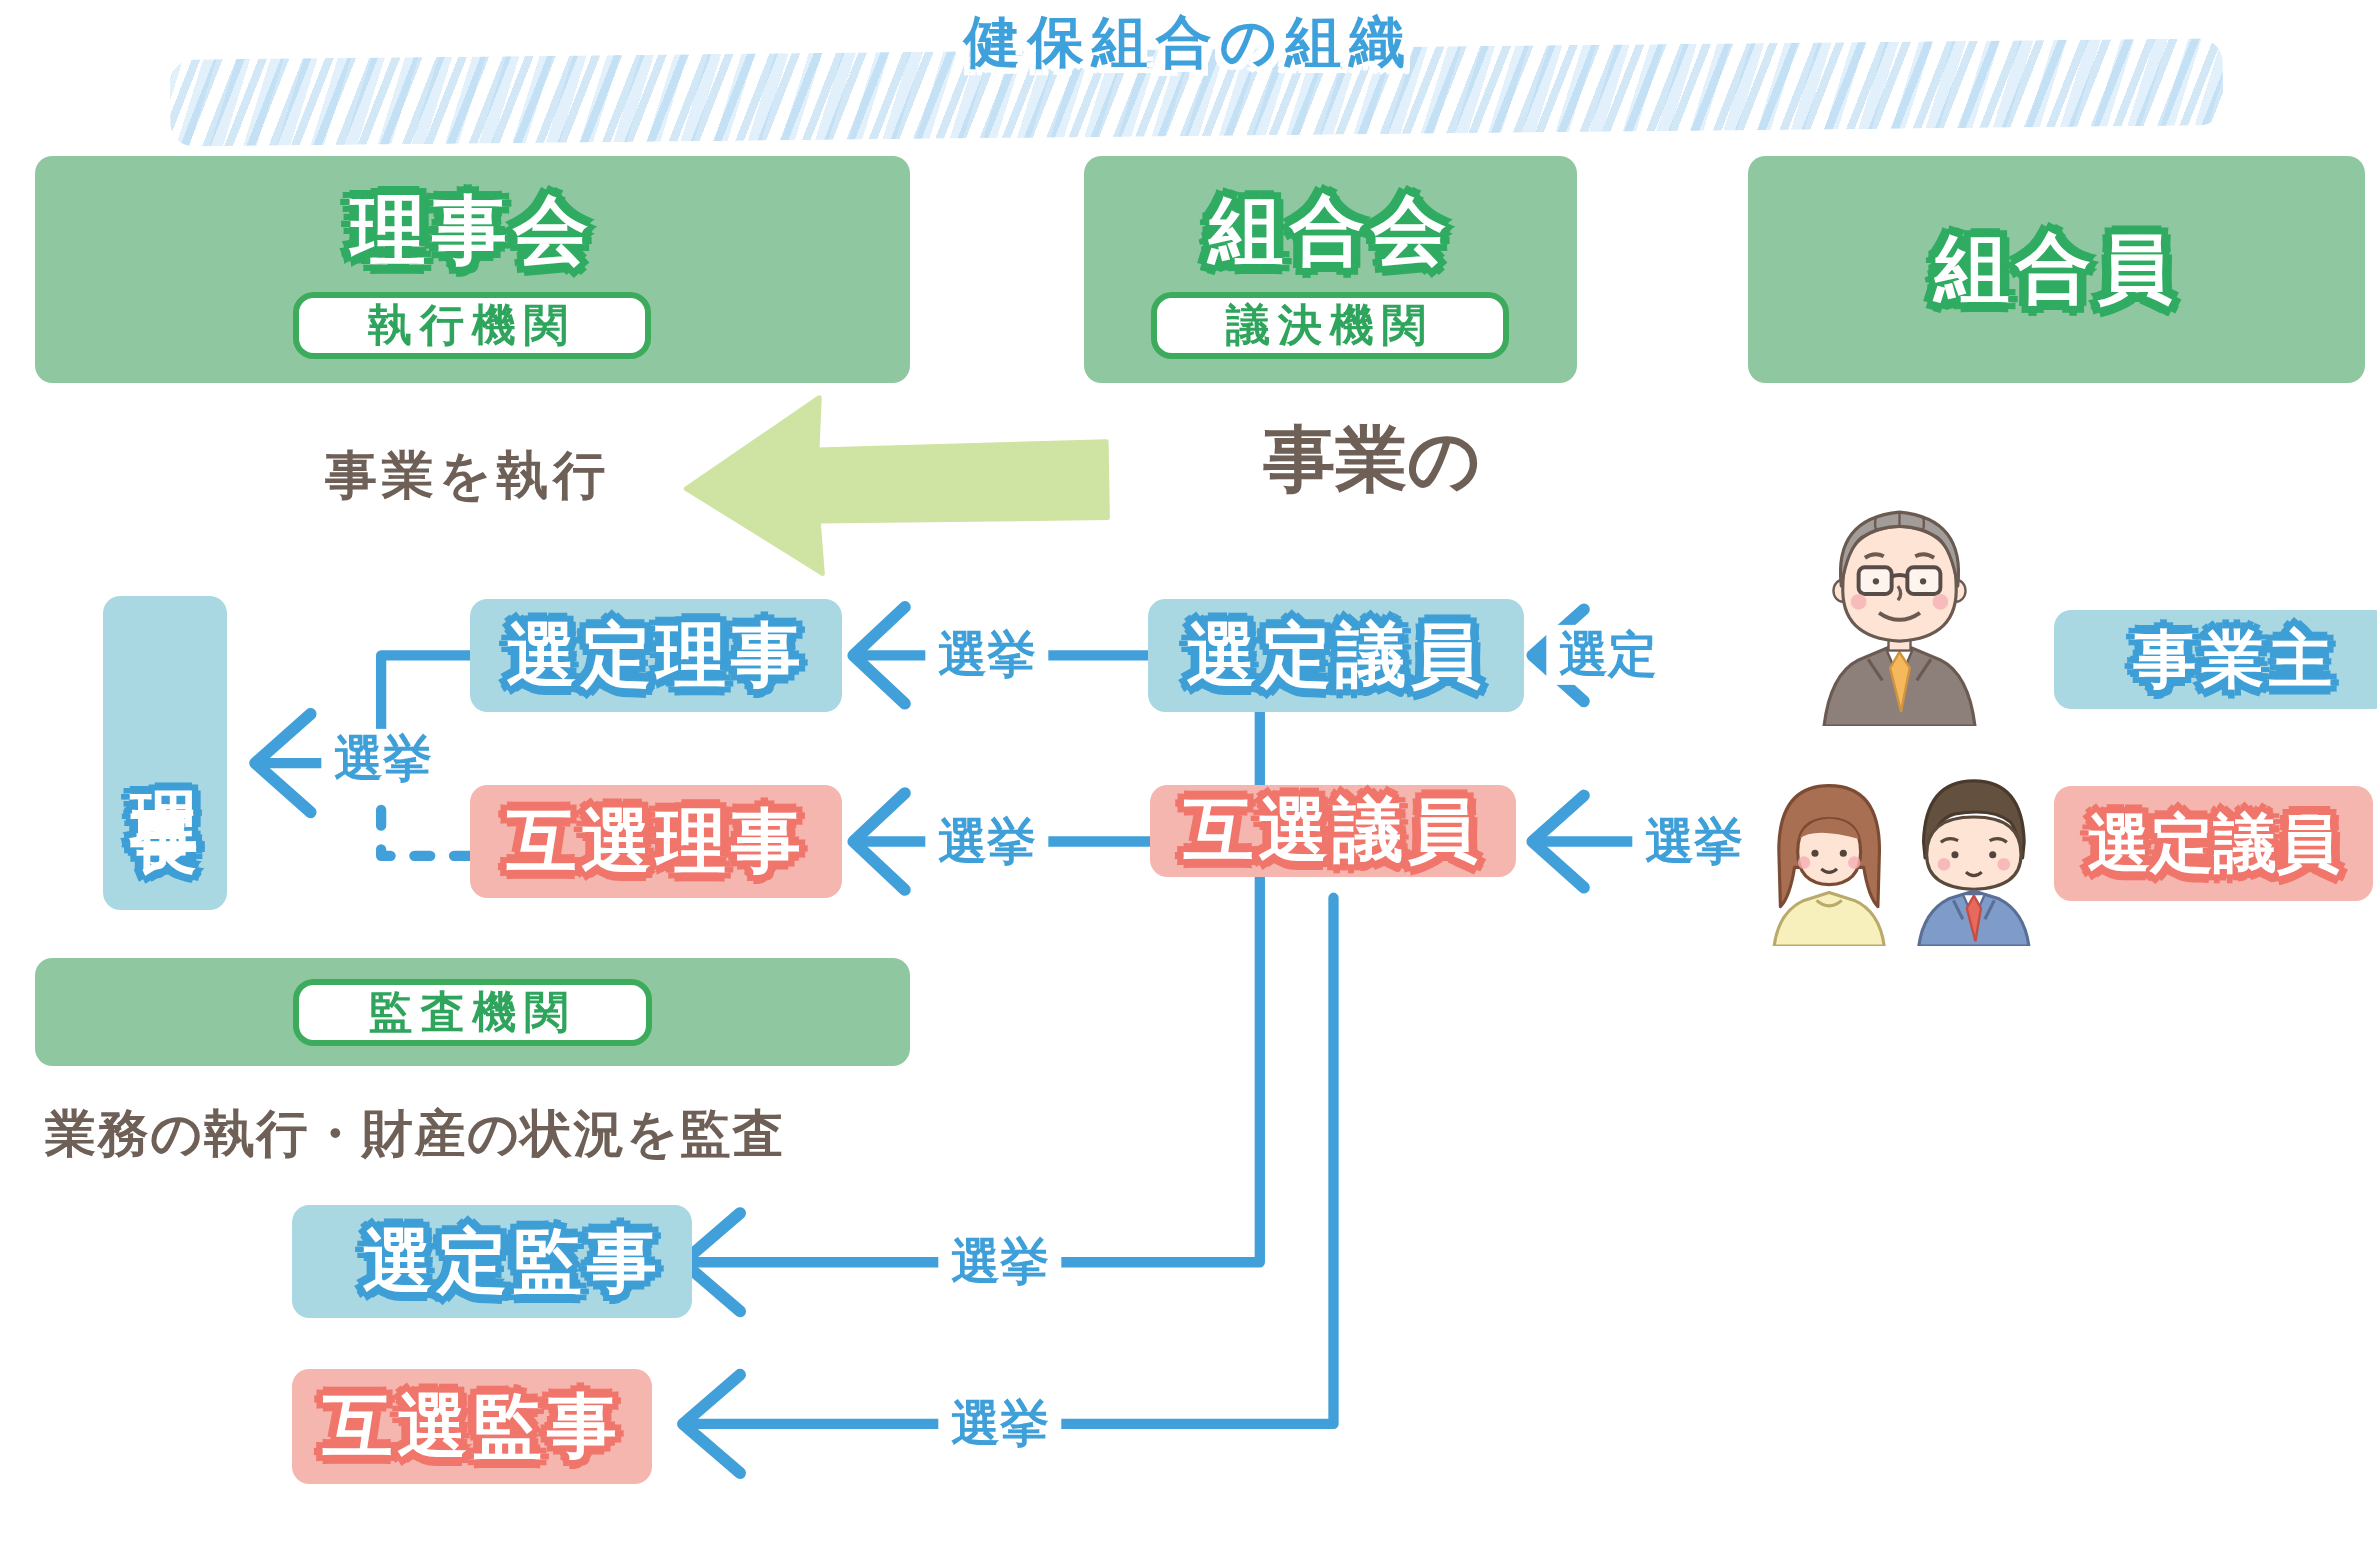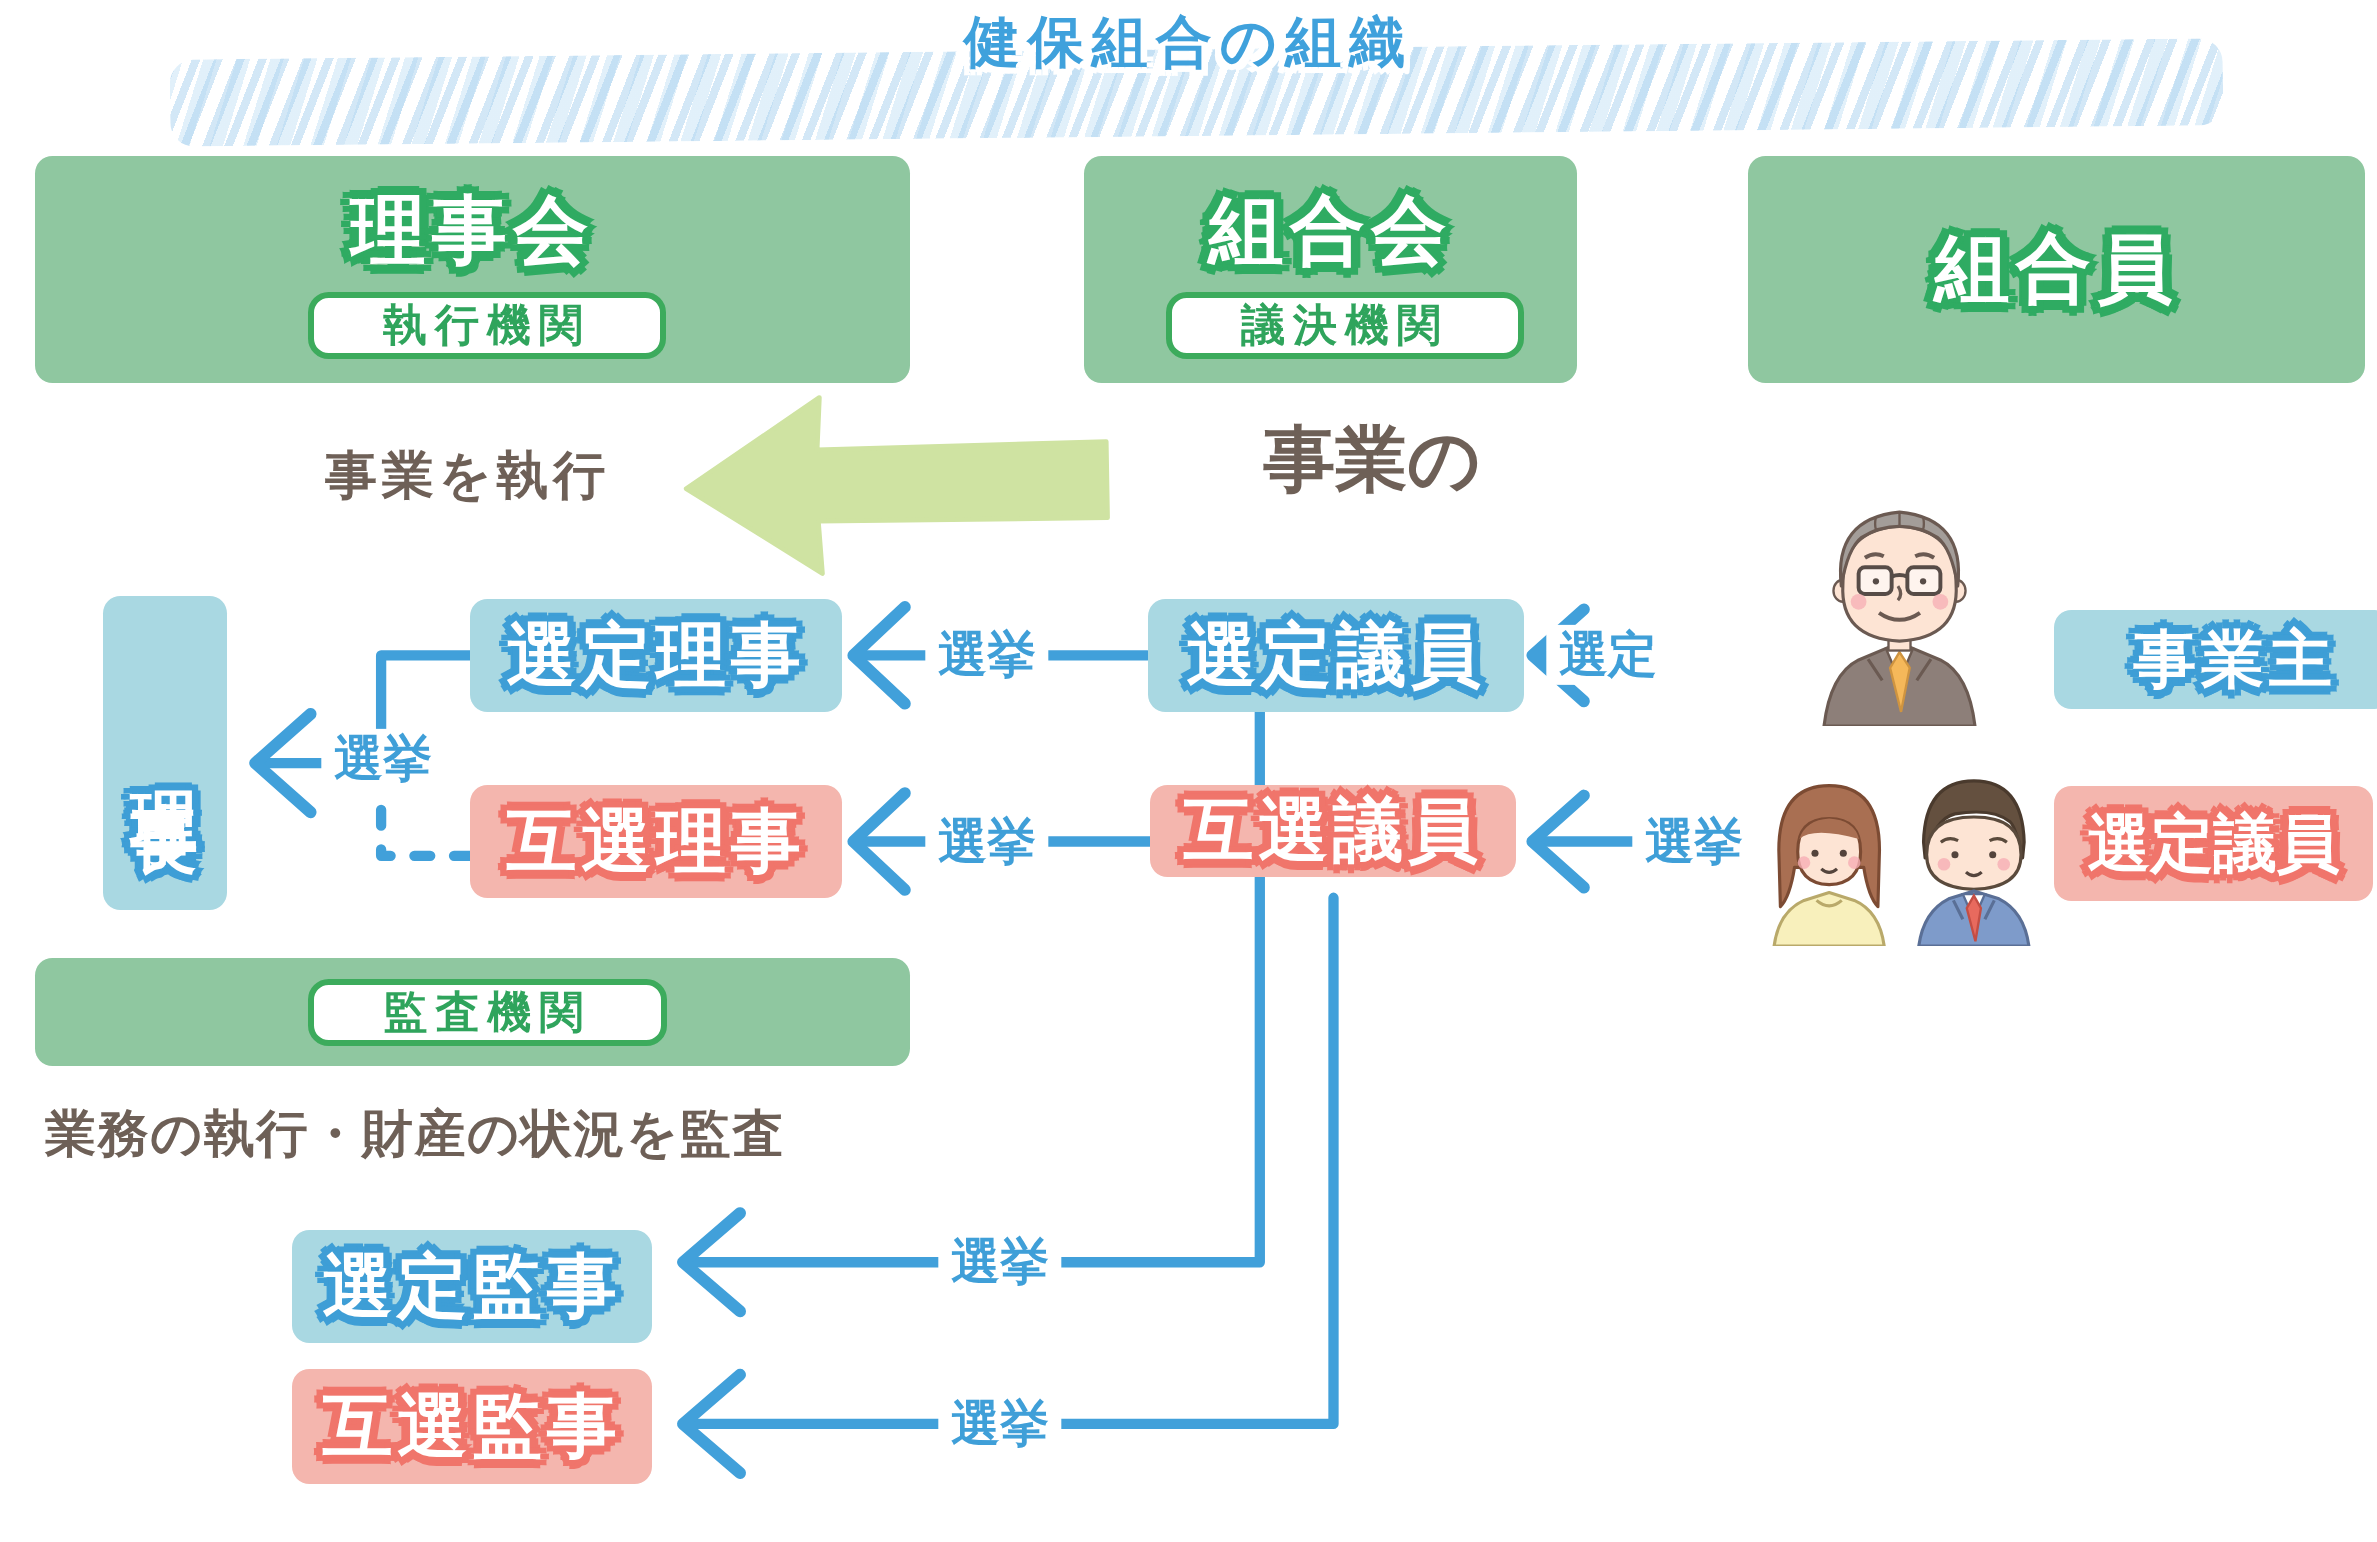--- a/index.html
+++ b/index.html
@@ -36,21 +36,21 @@
       repeating-linear-gradient(112deg, rgba(167,208,238,.50) 0 8px, rgba(255,255,255,0) 8px 20.6px),
       repeating-linear-gradient(108deg, rgba(189,222,244,.45) 0 12.7px, rgba(255,255,255,0) 12.7px 32px);
     transform:rotate(-0.6deg);
   }
   .page-title{left:0;top:4.8px;width:2377px;text-align:center;font-size:56px;letter-spacing:8px;}
   
   .greenbox{background:#8fc7a0;border-radius:17.4px;}
   .greenbox .gtitle{width:100%;text-align:center;font-size:75px;letter-spacing:6.3px;}
   .pill{background:#fff;border:6.3px solid #3cab5c;border-radius:20.6px;
         display:flex;align-items:center;justify-content:center;
-        color:#2fa45c;font-size:44px;letter-spacing:8px;margin-left:15px;}
+        color:#2fa45c;font-size:44px;letter-spacing:8px;}
   
   .node{border-radius:17.4px;display:flex;align-items:center;justify-content:center;
         font-size:70px;letter-spacing:4.8px;}
   .node.blue{background:#a9d8e2;}
   .node.pink{background:#f4b6ae;}
   .vertical{writing-mode:vertical-rl;text-orientation:upright;font-size:67px;letter-spacing:11px;}
   
   .brown{color:#6e6057;}
   .edge-label{transform:translate(-50%,-50%);background:#fff;color:#3f9fd8;
         font-size:49px;line-height:1.1;padding:3.2px 12.7px;white-space:nowrap;}
@@ -141,21 +141,21 @@
   <div class="abs node pink ol ol-pink" style="left:1150px;top:785px;width:366px;height:92px;z-index:2;">互選議員</div>
 
   <div class="abs node pink ol ol-pink" style="left:2054px;top:786px;width:319px;height:115px;font-size:63px;letter-spacing:0;z-index:2;">選定議員</div>
 
   <div class="abs greenbox" style="left:35px;top:958px;width:875px;height:108px;z-index:2;">
     <div class="abs pill" style="left:258px;top:20.6px;width:347px;height:55px;">監査機関</div>
   </div>
 
   <div class="abs brown" style="left:45px;top:1100px;width:951px;font-size:51px;letter-spacing:1.6px;z-index:2;">業務の執行・財産の状況を監査</div>
 
-  <div class="abs node blue ol ol-blue" style="left:292px;top:1230px;width:360px;height:113px;z-index:2;">選定監事</div>
+  <div class="abs node blue ol ol-blue" style="left:292px;top:1205px;width:360px;height:113px;z-index:2;padding-left:40px;">選定監事</div>
 
   <div class="abs node pink ol ol-pink" style="left:292px;top:1369px;width:360px;height:115px;z-index:2;">互選監事</div>
 
   <div class="abs edge-label" style="left:987px;top:655px;z-index:3;">選挙</div>
   <div class="abs edge-label" style="left:987px;top:842px;z-index:3;">選挙</div>
   <div class="abs edge-label" style="left:383px;top:759px;z-index:3;">選挙</div>
   <div class="abs edge-label" style="left:1608px;top:655px;z-index:3;">選定</div>
   <div class="abs edge-label" style="left:1694px;top:842px;z-index:3;">選挙</div>
   <div class="abs edge-label" style="left:1000px;top:1262px;z-index:3;">選挙</div>
   <div class="abs edge-label" style="left:1000px;top:1424px;z-index:3;">選挙</div>

